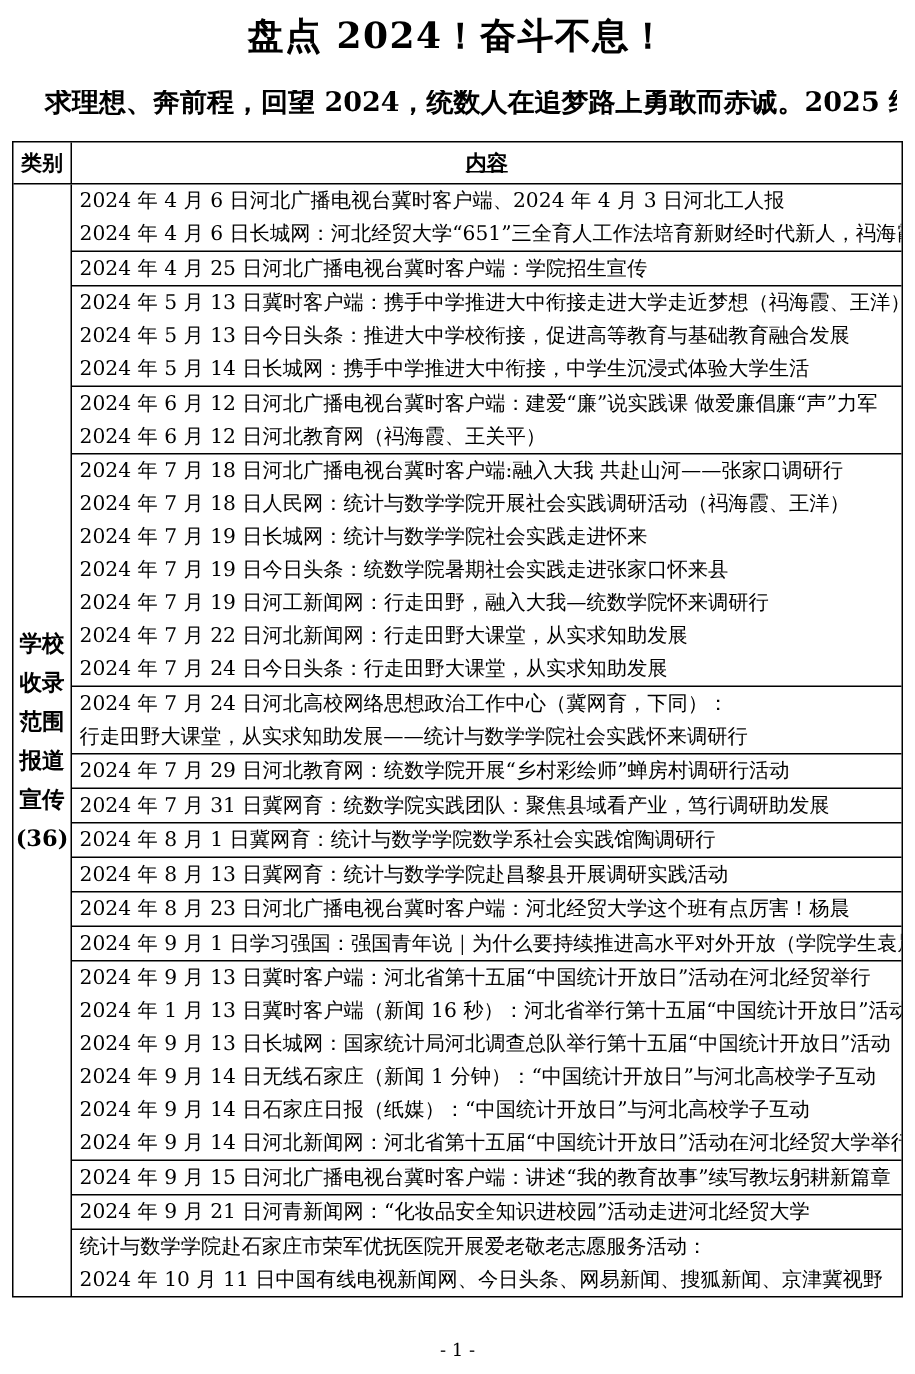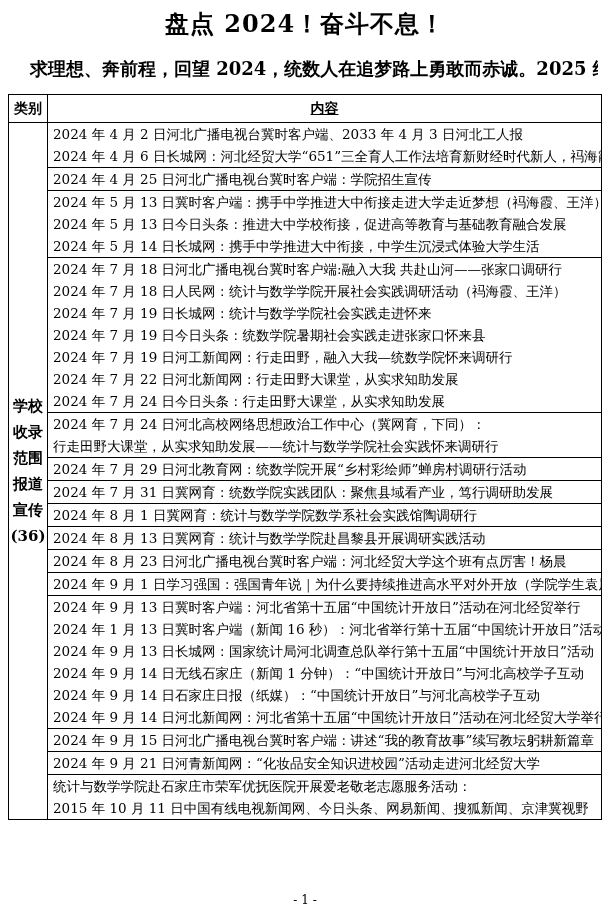--- a/index.html
+++ b/index.html
@@ -126,30 +126,34 @@
       <div class="cat-line">学校</div>
           <div class="cat-line">收录</div>
           <div class="cat-line">范围</div>
           <div class="cat-line">报道</div>
           <div class="cat-line">宣传</div>
           <div class="cat-line">(36)</div>
         </div>
       <div class="content-col">
 
       <div class="row-group">
-            <div class="row-line">2024 年 4 月 2 日河北广播电视台冀时客户端、2033 年 4 月 3 日河北工人报</div>
+            <div class="row-line">2024 年 4 月 6 日河北广播电视台冀时客户端、2024 年 4 月 3 日河北工人报</div>
             <div class="row-line">2024 年 4 月 6 日长城网：河北经贸大学“651”三全育人工作法培育新财经时代新人，祃海霞</div>
           </div>
           <div class="row-group">
             <div class="row-line">2024 年 4 月 25 日河北广播电视台冀时客户端：学院招生宣传</div>
           </div>
           <div class="row-group">
             <div class="row-line">2024 年 5 月 13 日冀时客户端：携手中学推进大中衔接走进大学走近梦想（祃海霞、王洋）</div>
             <div class="row-line">2024 年 5 月 13 日今日头条：推进大中学校衔接，促进高等教育与基础教育融合发展</div>
             <div class="row-line">2024 年 5 月 14 日长城网：携手中学推进大中衔接，中学生沉浸式体验大学生活</div>
+          </div>
+          <div class="row-group">
+            <div class="row-line">2024 年 6 月 12 日河北广播电视台冀时客户端：建爱“廉”说实践课 做爱廉倡廉“声”力军</div>
+            <div class="row-line">2024 年 6 月 12 日河北教育网（祃海霞、王关平）</div>
           </div>
           <div class="row-group">
             <div class="row-line">2024 年 7 月 18 日河北广播电视台冀时客户端:融入大我 共赴山河——张家口调研行</div>
             <div class="row-line">2024 年 7 月 18 日人民网：统计与数学学院开展社会实践调研活动（祃海霞、王洋）</div>
             <div class="row-line">2024 年 7 月 19 日长城网：统计与数学学院社会实践走进怀来</div>
             <div class="row-line">2024 年 7 月 19 日今日头条：统数学院暑期社会实践走进张家口怀来县</div>
             <div class="row-line">2024 年 7 月 19 日河工新闻网：行走田野，融入大我—统数学院怀来调研行</div>
             <div class="row-line">2024 年 7 月 22 日河北新闻网：行走田野大课堂，从实求知助发展</div>
             <div class="row-line">2024 年 7 月 24 日今日头条：行走田野大课堂，从实求知助发展</div>
           </div>
@@ -184,21 +188,21 @@
             <div class="row-line">2024 年 9 月 14 日河北新闻网：河北省第十五届“中国统计开放日”活动在河北经贸大学举行</div>
           </div>
           <div class="row-group">
             <div class="row-line">2024 年 9 月 15 日河北广播电视台冀时客户端：讲述“我的教育故事”续写教坛躬耕新篇章</div>
           </div>
           <div class="row-group">
             <div class="row-line">2024 年 9 月 21 日河青新闻网：“化妆品安全知识进校园”活动走进河北经贸大学</div>
           </div>
           <div class="row-group">
             <div class="row-line">统计与数学学院赴石家庄市荣军优抚医院开展爱老敬老志愿服务活动：</div>
-            <div class="row-line">2015 年 10 月 11 日中国有线电视新闻网、今日头条、网易新闻、搜狐新闻、京津冀视野</div>
+            <div class="row-line">2024 年 10 月 11 日中国有线电视新闻网、今日头条、网易新闻、搜狐新闻、京津冀视野</div>
           </div>
         </div>
     </div>
   </div>
 
   <div class="page-footer">- 1 -</div>
 
 </div>
 
 </body></html>

